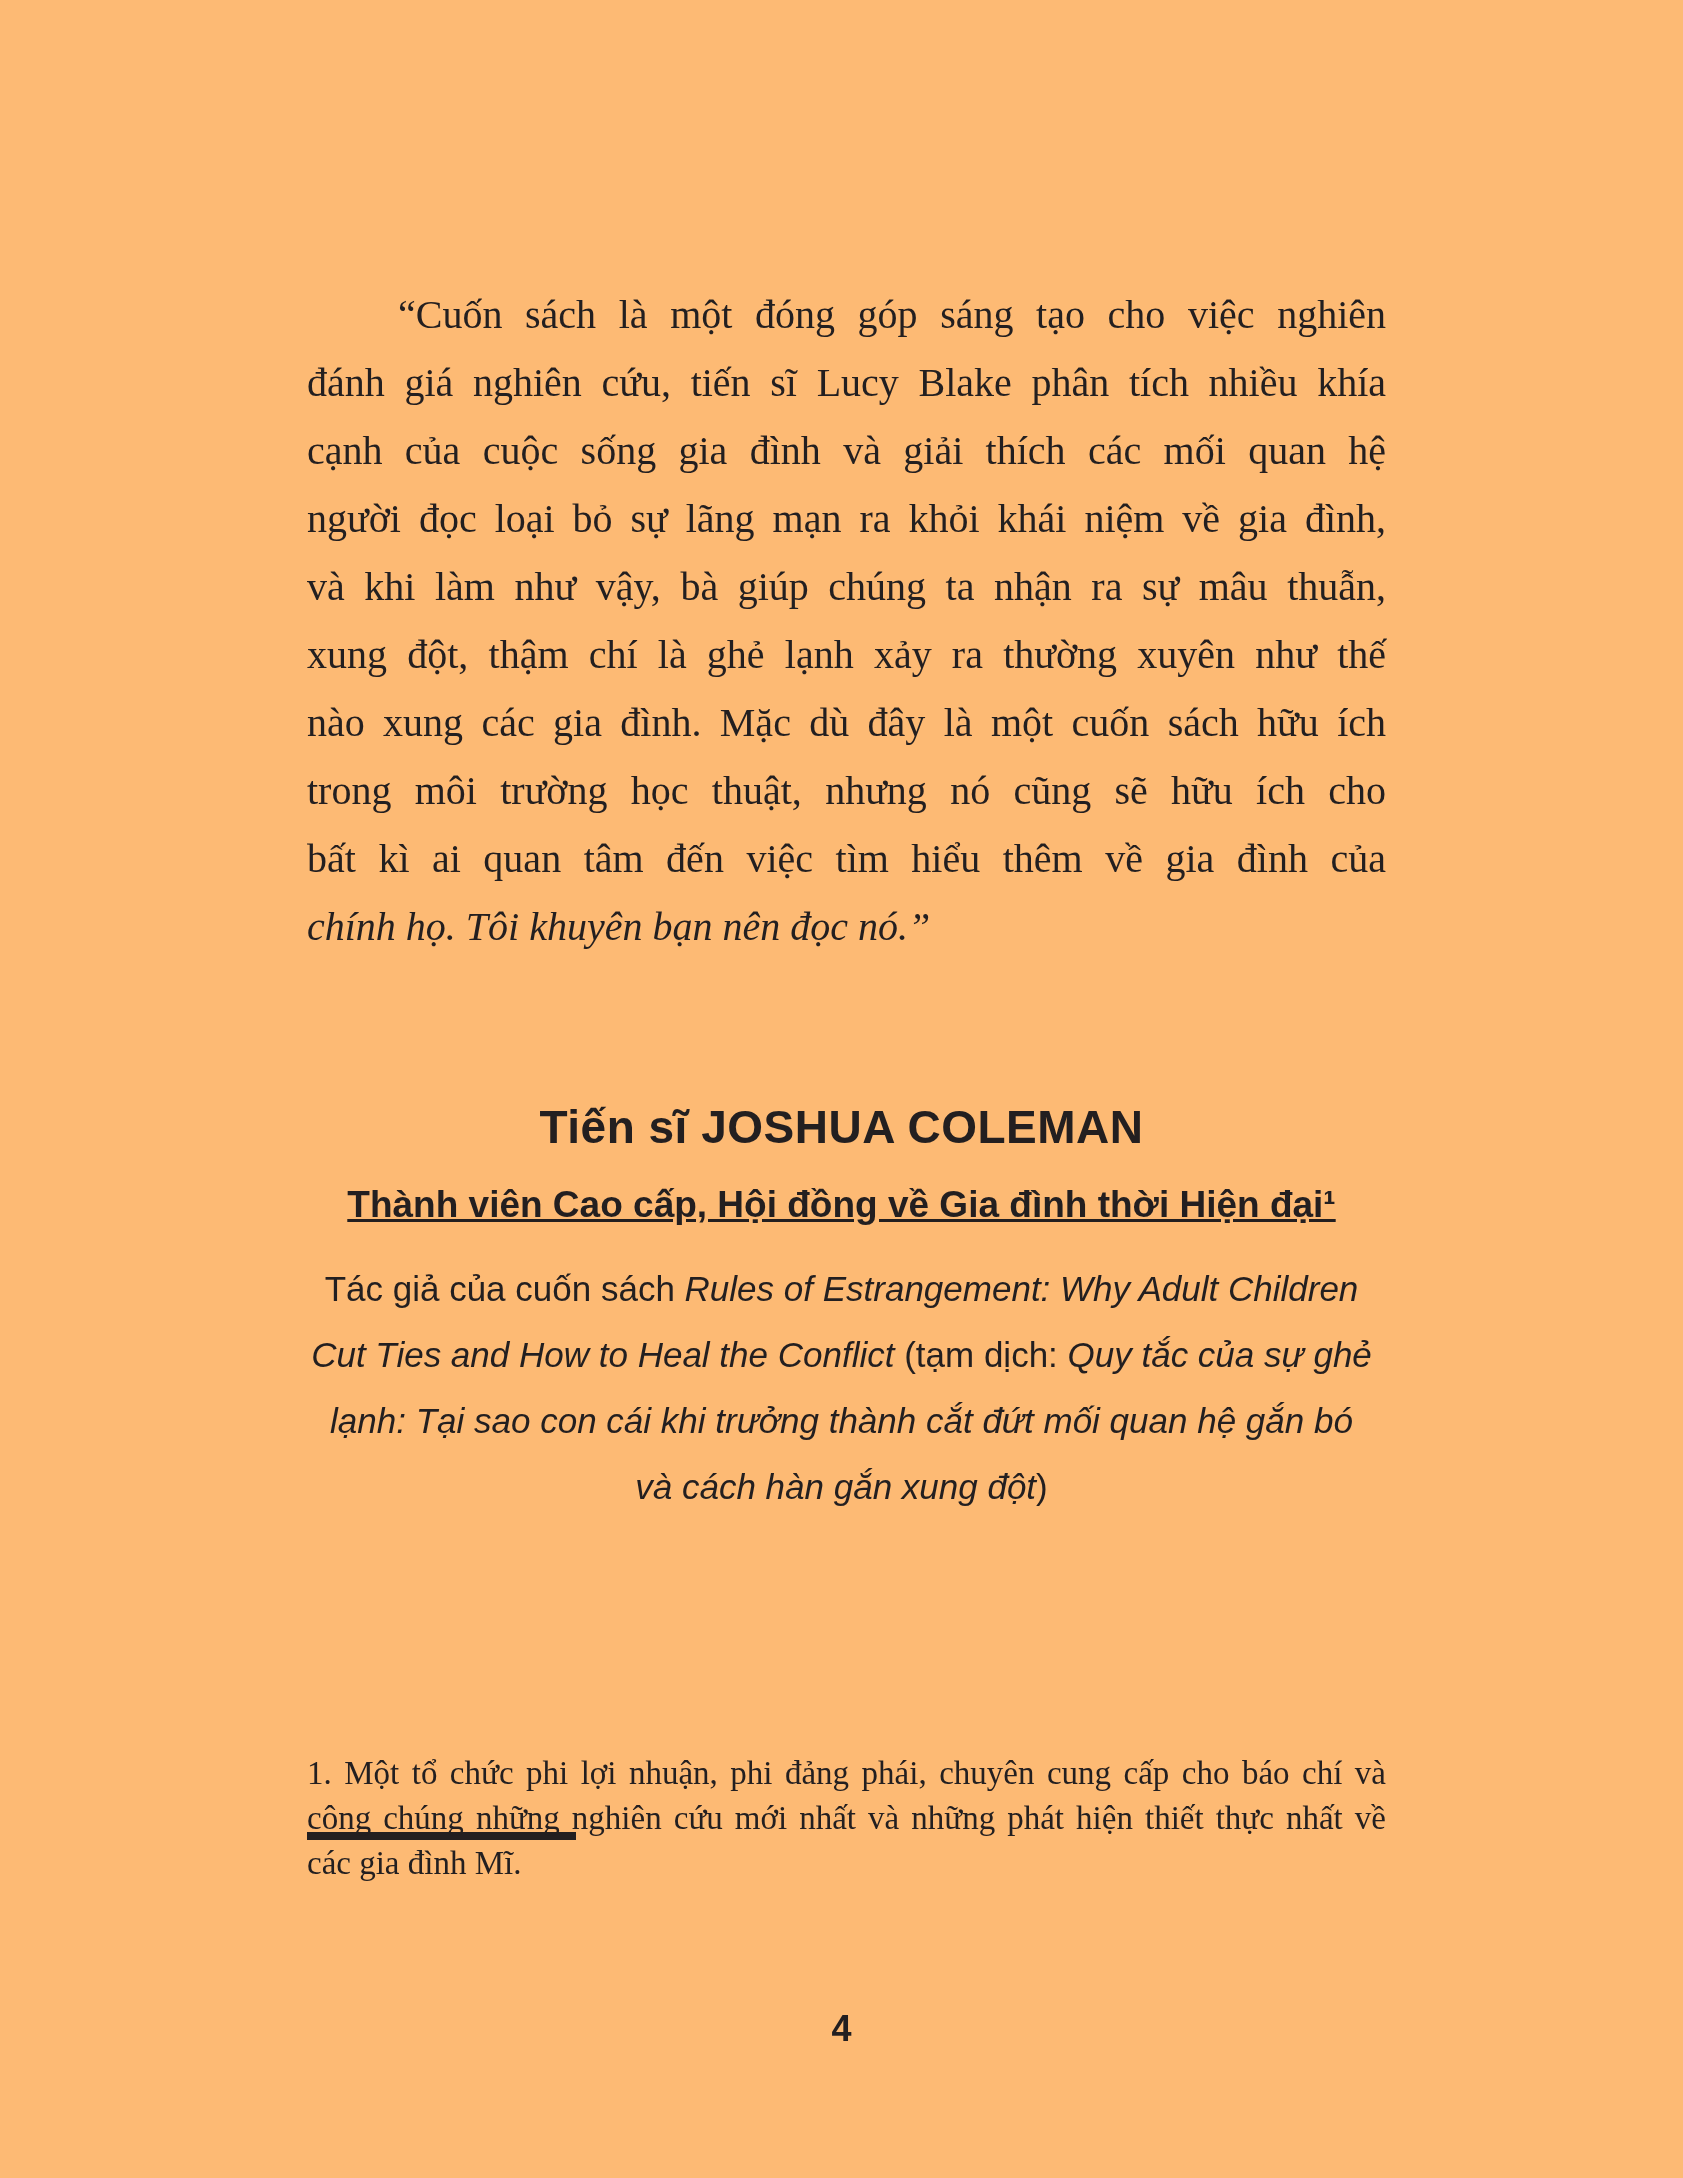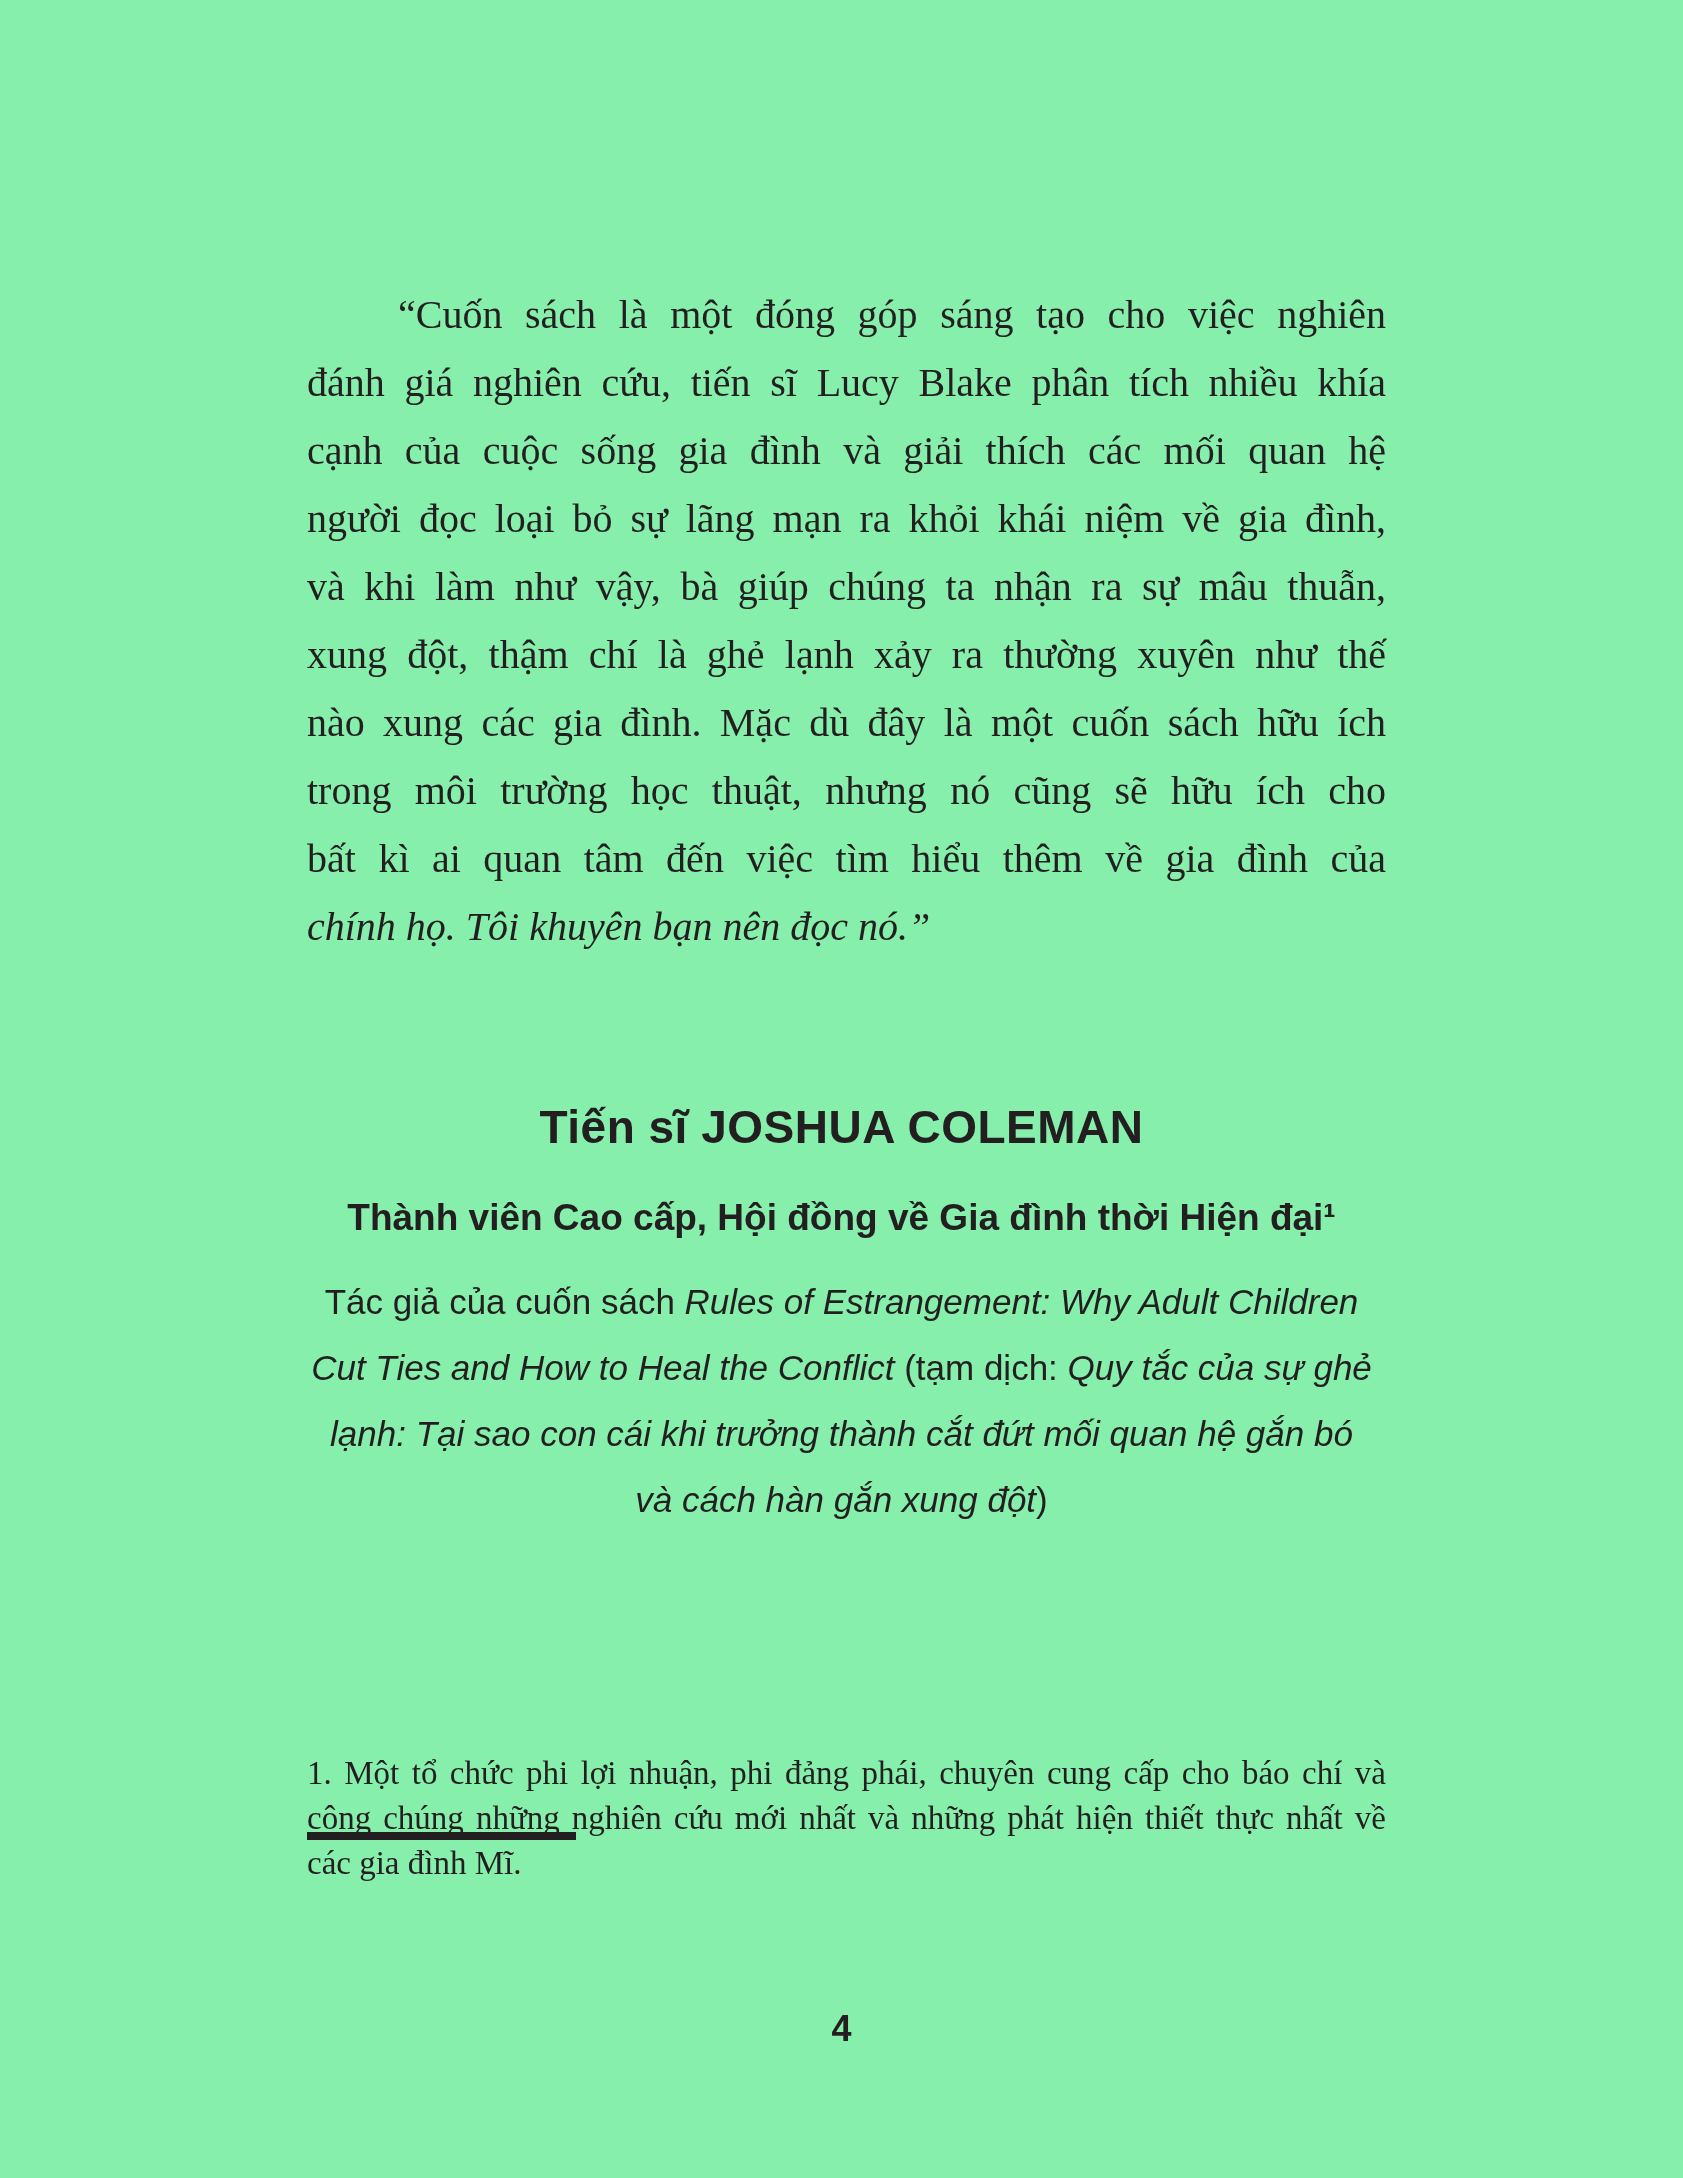--- a/index.html
+++ b/index.html
@@ -4,21 +4,21 @@
 <style>
   html, body {
     margin: 0;
     padding: 0;
     background: #ffffff;
   }
   .page {
     position: relative;
     width: 1683px;
     height: 2178px;
-    background: #86efac;
+    background: #fdba74;
     color: #231f20;
     overflow: hidden;
   }
 
   
   .quote-block {
     position: absolute;
     left: 307px;
     top: 281px;
     width: 1079px;
@@ -50,24 +50,25 @@
     font-family: "Liberation Sans", "DejaVu Sans", sans-serif;
     color: #231f20;
   }
   .endorser-name {
     font-size: 46px;
     font-weight: bold;
     line-height: 61px;
     letter-spacing: 0.5px;
   }
   .endorser-affiliation {
-    margin-top: 35px;
+    margin-top: 22px;
     font-size: 37px;
     font-weight: bold;
     line-height: 50px;
+    text-decoration: underline;
   }
   .credit-block {
     margin-top: 26px;
     font-size: 35px;
     line-height: 66px;
     font-weight: normal;
   }
   .credit-line .it { font-style: italic; text-align: right; }
   .credit-line .rm { font-style: normal; }
 

